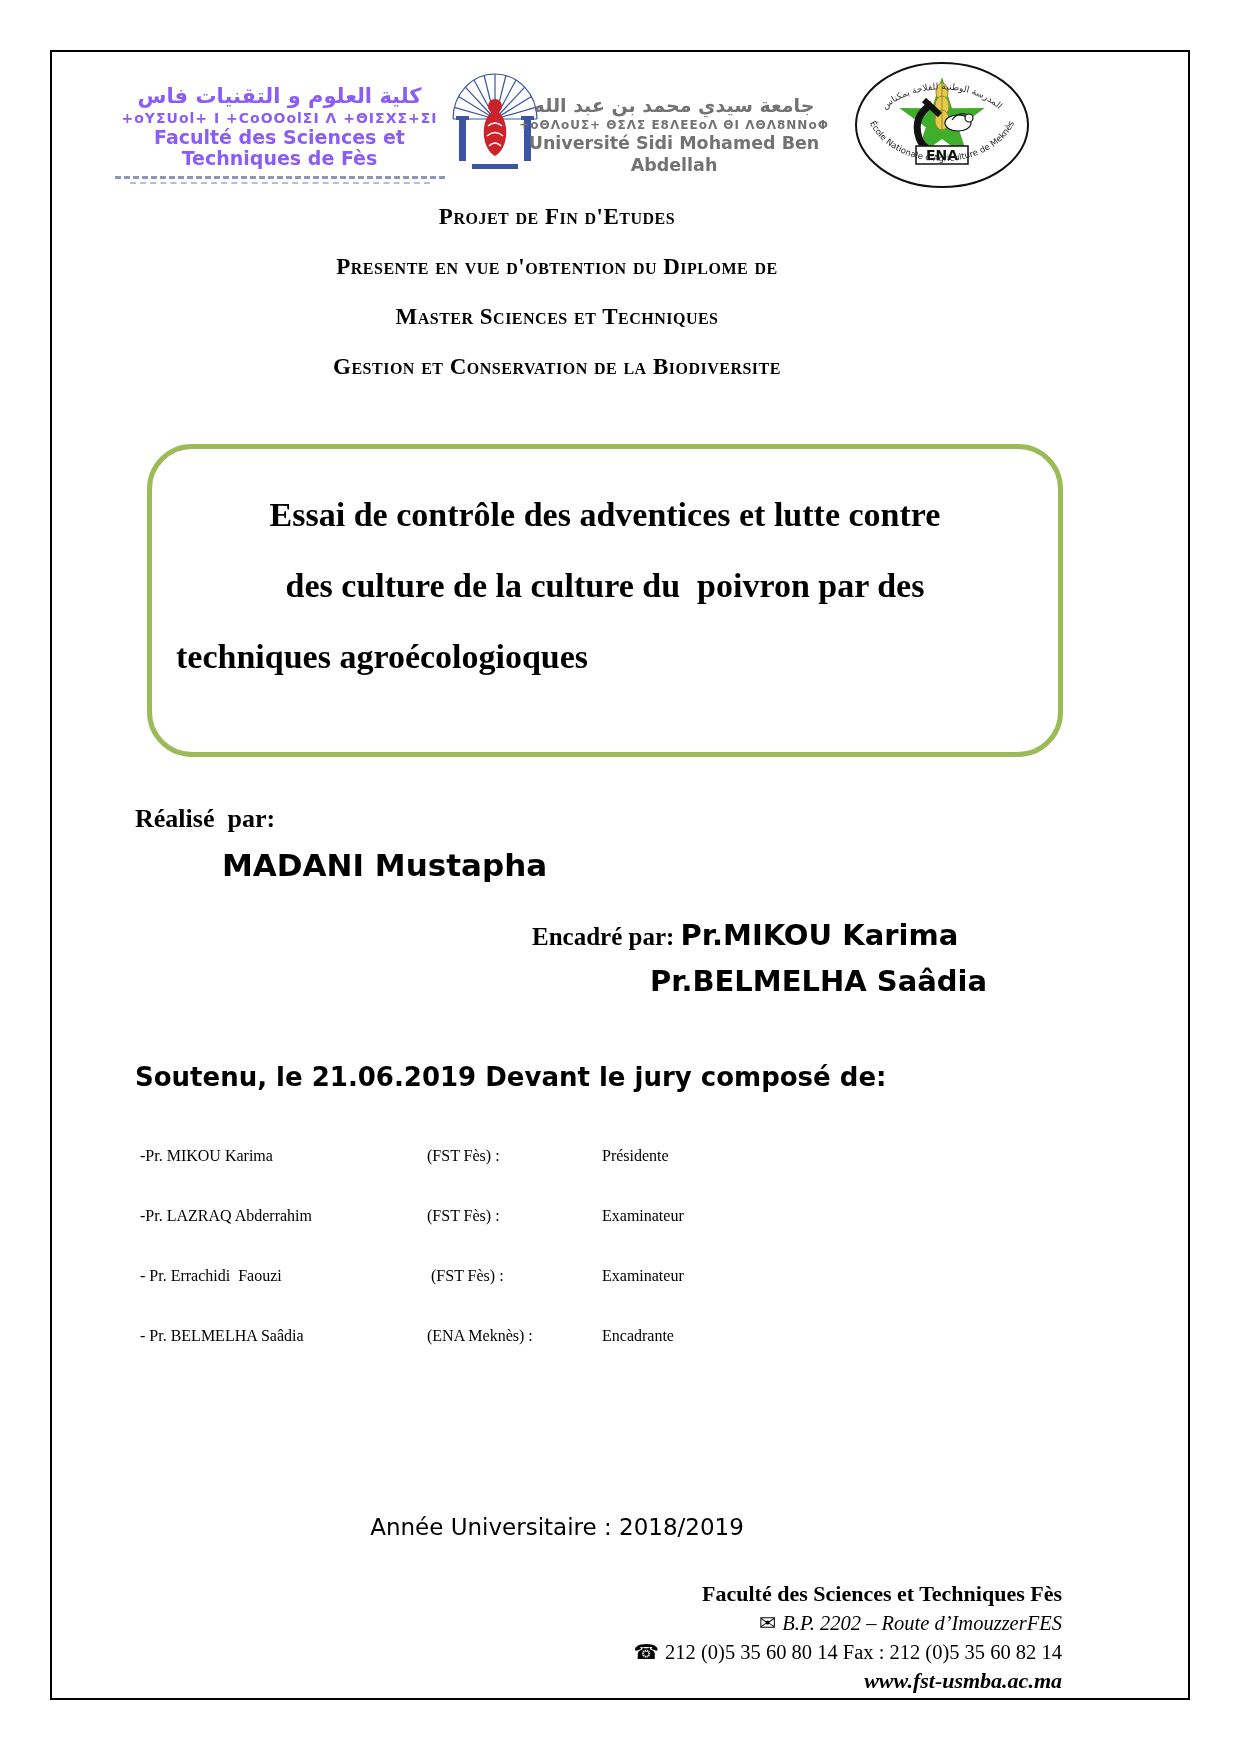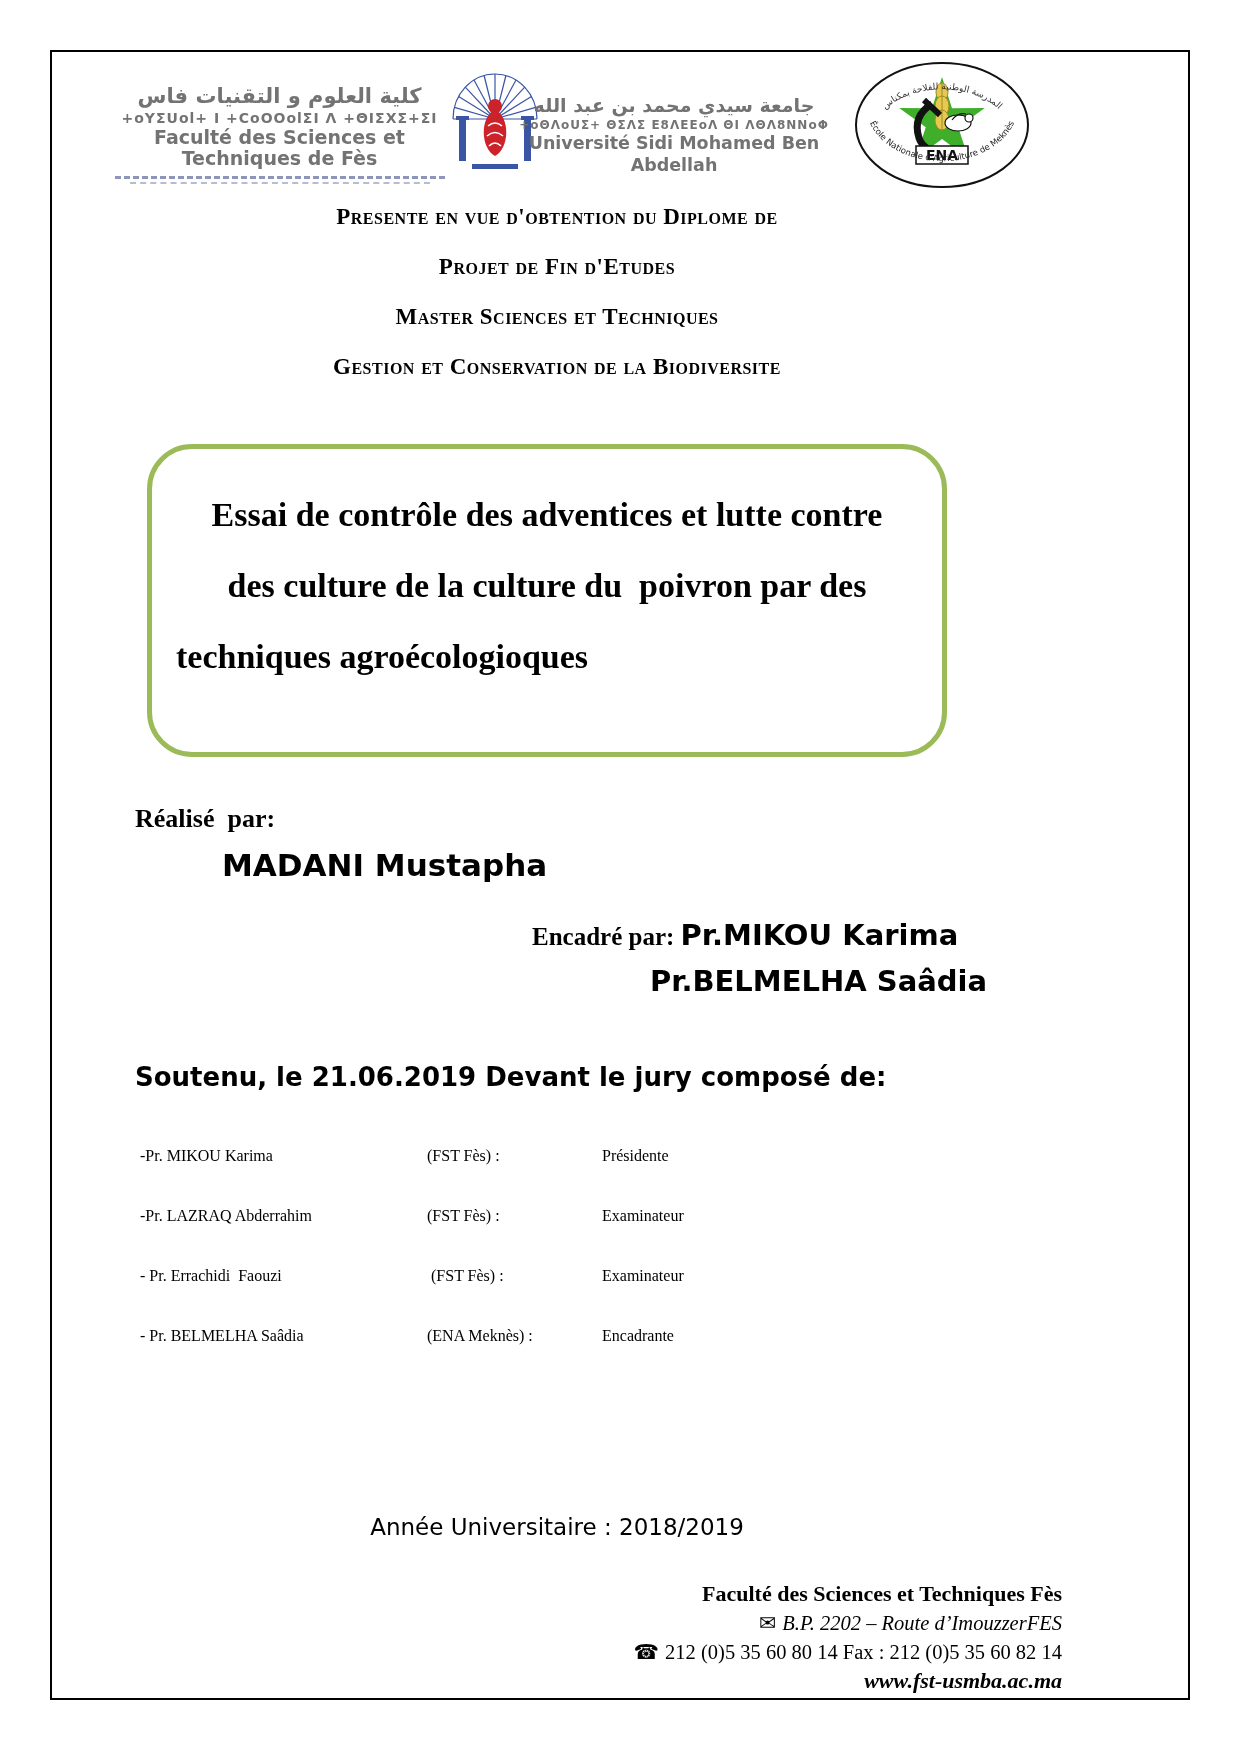--- a/index.html
+++ b/index.html
@@ -1,40 +1,40 @@
 <!DOCTYPE html>
 <html><head>
 <meta charset="utf-8">
 <style>
   html,body{margin:0;padding:0;background:#ffffff;}
   body{width:1241px;height:1754px;position:relative;font-family:"Liberation Serif",serif;color:#000;}
   .page{position:absolute;left:0;top:0;width:1241px;height:1754px;background:#fff;}
   .border-box{position:absolute;left:50px;top:50px;width:1140px;height:1650px;border:2px solid #000;box-sizing:border-box;}
 
   
-  .fst-block{position:absolute;left:55px;top:33px;width:345px;text-align:center;color:#737373;line-height:1.12;}
+  .fst-block{position:absolute;left:55px;top:33px;width:345px;text-align:center;color:#8b5cf6;line-height:1.12;}
   .fst-arabic{font-family:"DejaVu Sans",sans-serif;font-size:21px;font-weight:bold;}
   .fst-tifinagh{font-family:"DejaVu Sans",sans-serif;font-size:14px;font-weight:bold;letter-spacing:1px;margin-top:2px;}
   .fst-french{font-family:"DejaVu Sans",sans-serif;font-size:19px;font-weight:bold;margin-top:1px;}
   .fst-dash1{margin:6px auto 0;width:330px;border-top:3px dashed #8d96ba;}
   .fst-dash2{margin:3px auto 0;width:300px;border-top:2px dashed #b7bdd1;}
 
   .emblem-svg{position:absolute;left:398px;top:12px;}
   .usmba-block{position:absolute;left:467px;top:42px;width:310px;text-align:center;color:#737373;line-height:1.25;}
   .usmba-arabic{font-family:"DejaVu Sans",sans-serif;font-size:19px;font-weight:bold;}
   .usmba-tifinagh{font-family:"DejaVu Sans",sans-serif;font-size:12px;font-weight:bold;letter-spacing:1px;}
   .usmba-french{font-family:"DejaVu Sans",sans-serif;font-size:17.5px;font-weight:bold;}
   .ena-svg{position:absolute;left:800px;top:8px;}
 
   
   .headings{position:absolute;left:0;top:153px;width:1010px;text-align:center;}
   .heading-line{font-variant:small-caps;font-weight:bold;font-size:23px;letter-spacing:.5px;line-height:23px;margin:0 0 27px 0;}
 
   
-  .title-box{position:absolute;left:95px;top:392px;width:800px;height:313px;border:5px solid #9BBB59;border-radius:45px;box-sizing:border-box;padding-top:30px;}
+  .title-box{position:absolute;left:95px;top:392px;width:916px;height:313px;border:5px solid #9BBB59;border-radius:45px;box-sizing:border-box;padding-top:30px;}
   .title-line{font-weight:bold;font-size:34px;line-height:71px;white-space:pre;}
   .title-line.c{text-align:center;}
   .title-line.l{text-align:left;padding-left:24px;}
 
   .realise{position:absolute;left:83px;top:752px;font-weight:bold;font-size:26px;white-space:pre;}
   .author-name{position:absolute;left:170px;top:795px;font-family:"DejaVu Sans",sans-serif;font-weight:bold;font-size:31px;}
   .encadre-row{position:absolute;left:480px;top:866px;white-space:nowrap;}
   .encadre-label{font-weight:bold;font-size:25px;}
   .sup-name{font-family:"DejaVu Sans",sans-serif;font-weight:bold;font-size:29px;}
   .sup2{position:absolute;left:598px;top:912px;}
@@ -126,22 +126,22 @@
       <text x="90" y="100" text-anchor="middle" font-family="DejaVu Sans, sans-serif" font-size="14" font-weight="bold" fill="#111">ENA</text>
       <text font-family="DejaVu Sans, sans-serif" font-size="9" fill="#333">
         <textPath href="#ena-top-arc" startOffset="50%" text-anchor="middle">المدرسة الوطنية للفلاحة بمكناس</textPath>
       </text>
       <text font-family="DejaVu Sans, sans-serif" font-size="8.5" fill="#222">
         <textPath href="#ena-bot-arc" startOffset="50%" text-anchor="middle">École Nationale d'Agriculture de Meknès</textPath>
       </text>
     </svg>
 
     <div class="headings">
+      <div class="heading-line">Projet de Fin d'Etudes</div>
       <div class="heading-line">Presente en vue d'obtention du Diplome de</div>
-      <div class="heading-line">Projet de Fin d'Etudes</div>
       <div class="heading-line">Master Sciences et Techniques</div>
       <div class="heading-line">Gestion et Conservation de la Biodiversite</div>
     </div>
 
     <div class="title-box">
       <div class="title-line c">Essai de contrôle des adventices et lutte contre</div>
       <div class="title-line c">des culture de la culture du  poivron par des</div>
       <div class="title-line l">techniques agroécologioques</div>
     </div>
 

